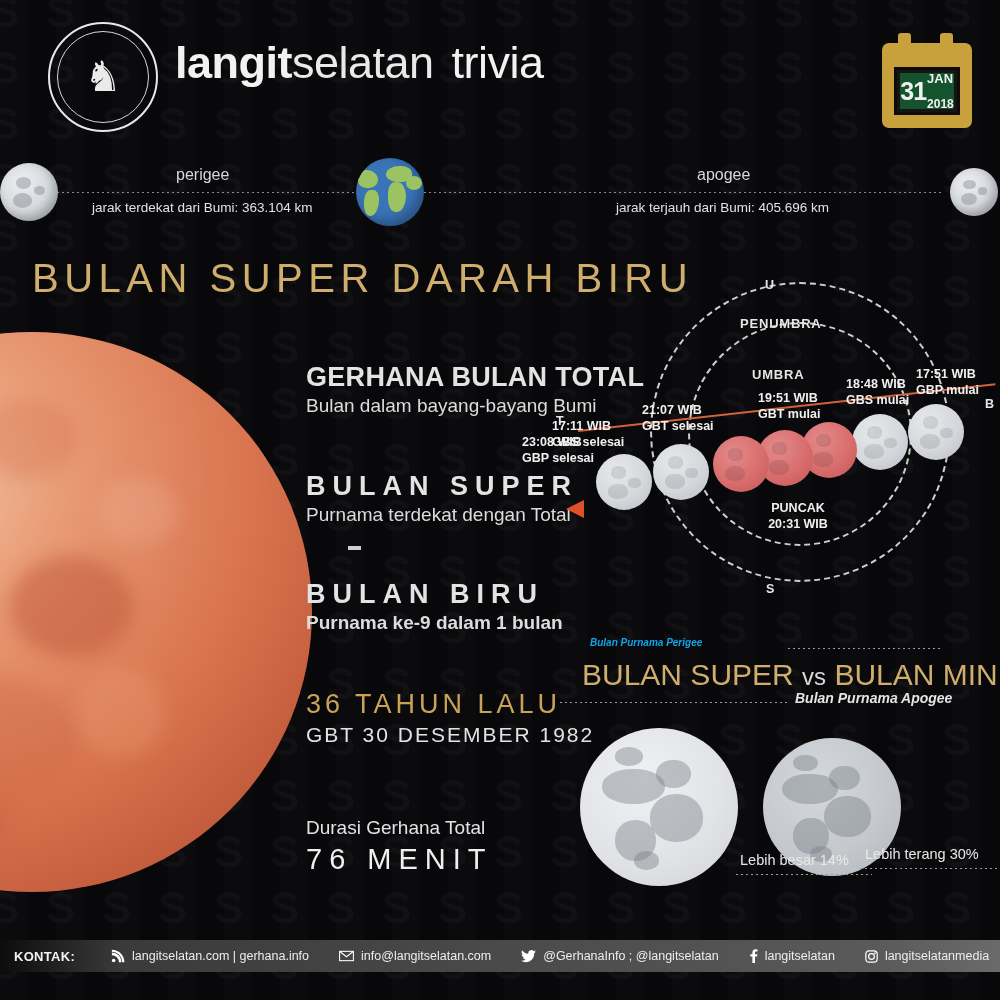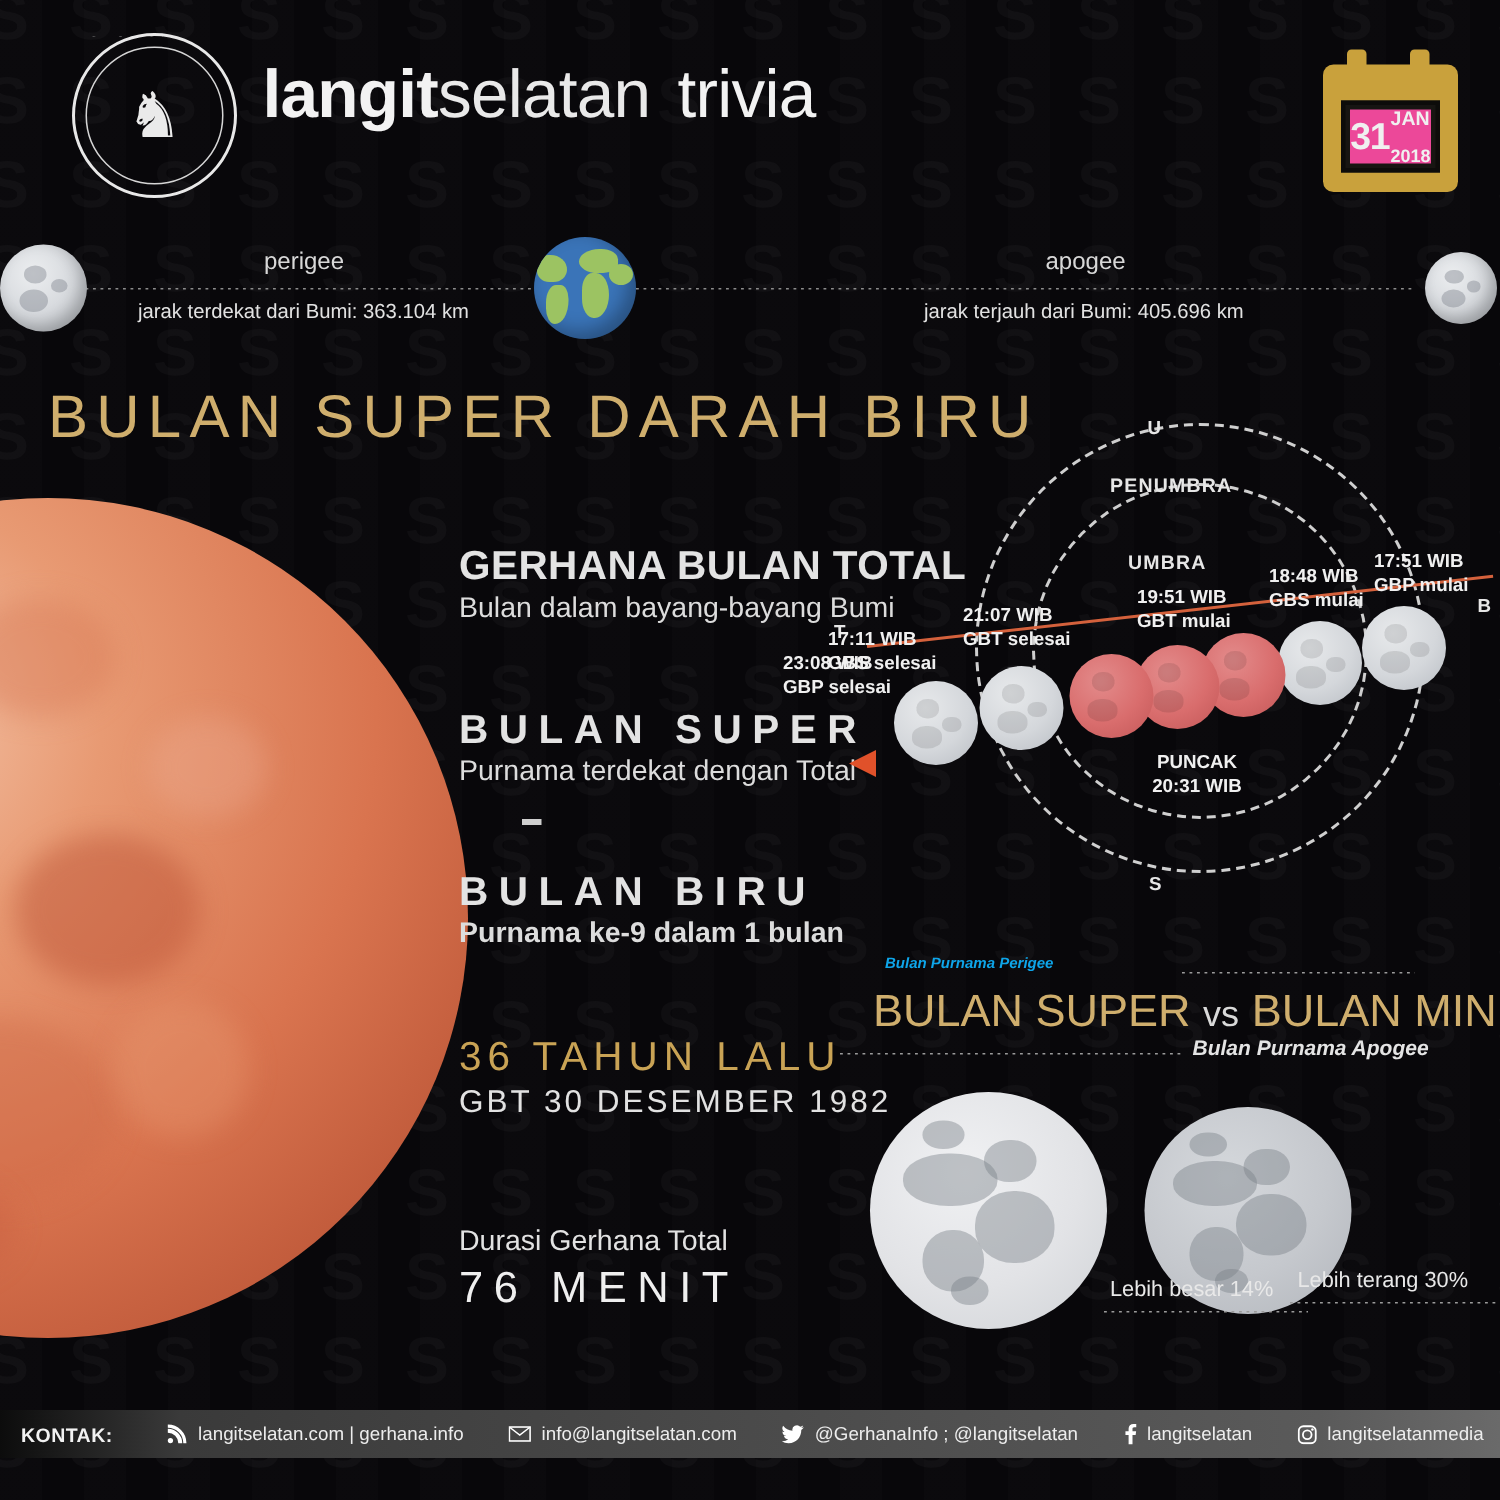--- a/index.html
+++ b/index.html
@@ -64,21 +64,21 @@
   #cal-tab-l,#cal-tab-r{
     position:absolute; top:0; width:13px; height:18px; background:#c9a13c; border-radius:3px;
   }
   #cal-tab-l{ left:16px; } #cal-tab-r{ left:58px; }
   #cal-screen{
     position:absolute; left:12px; top:24px; width:66px; height:48px;
     background:#171512; border:3px solid #0d0c0a;
   }
   #cal-inner{
     position:absolute; left:3px; top:3px; right:3px; bottom:3px;
-    background:#ec4899; display:flex; align-items:center; justify-content:center;
+    background:#14532d; display:flex; align-items:center; justify-content:center;
   }
   #cal-day{ font-size:25px; font-weight:bold; color:#f0f0f0; line-height:1; letter-spacing:-1px;}
   #cal-my{ display:flex; flex-direction:column; line-height:1; margin-left:1px;}
   #cal-mon{ font-size:13px; font-weight:bold; color:#f0f0f0; letter-spacing:0px;}
   #cal-year{ font-size:12px; font-weight:bold; color:#f0f0f0; margin-top:13px;}
 
   
   #dot-line-l,#dot-line-r{
     position:absolute; top:192px; height:1px; z-index:2;
     background-image:linear-gradient(to right, #8b8b8b 0 2px, transparent 2px 5px);

